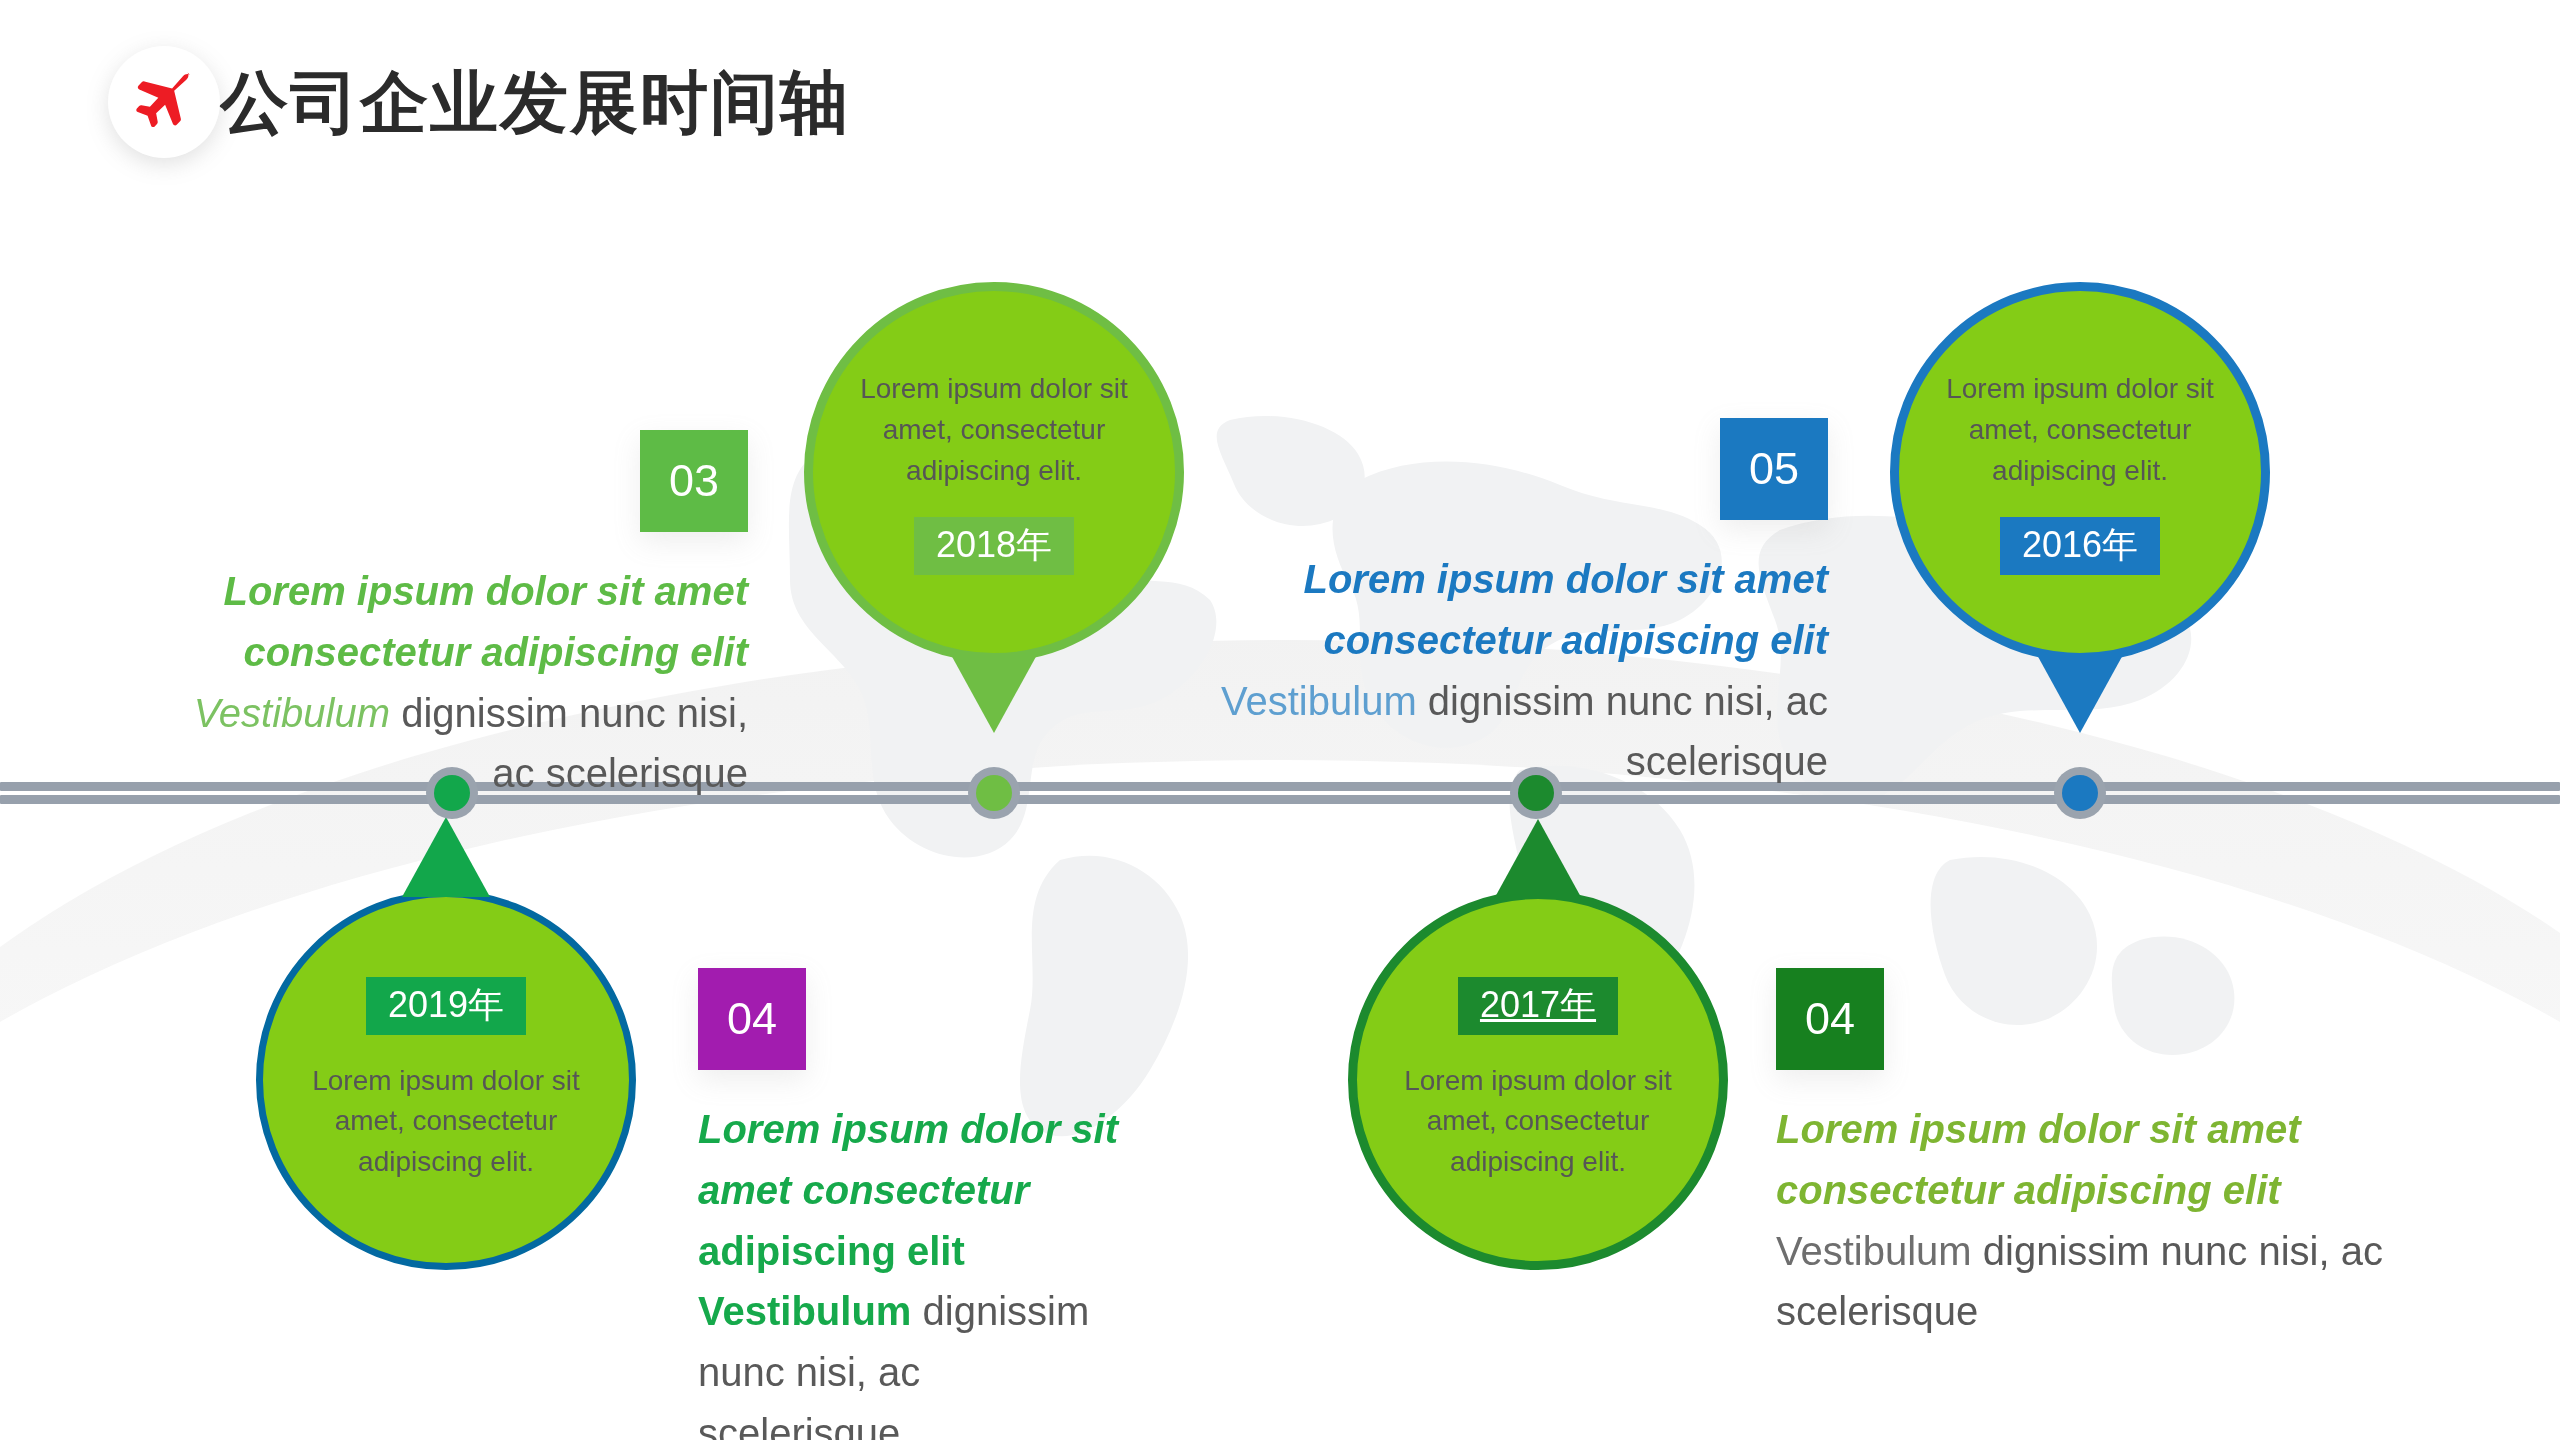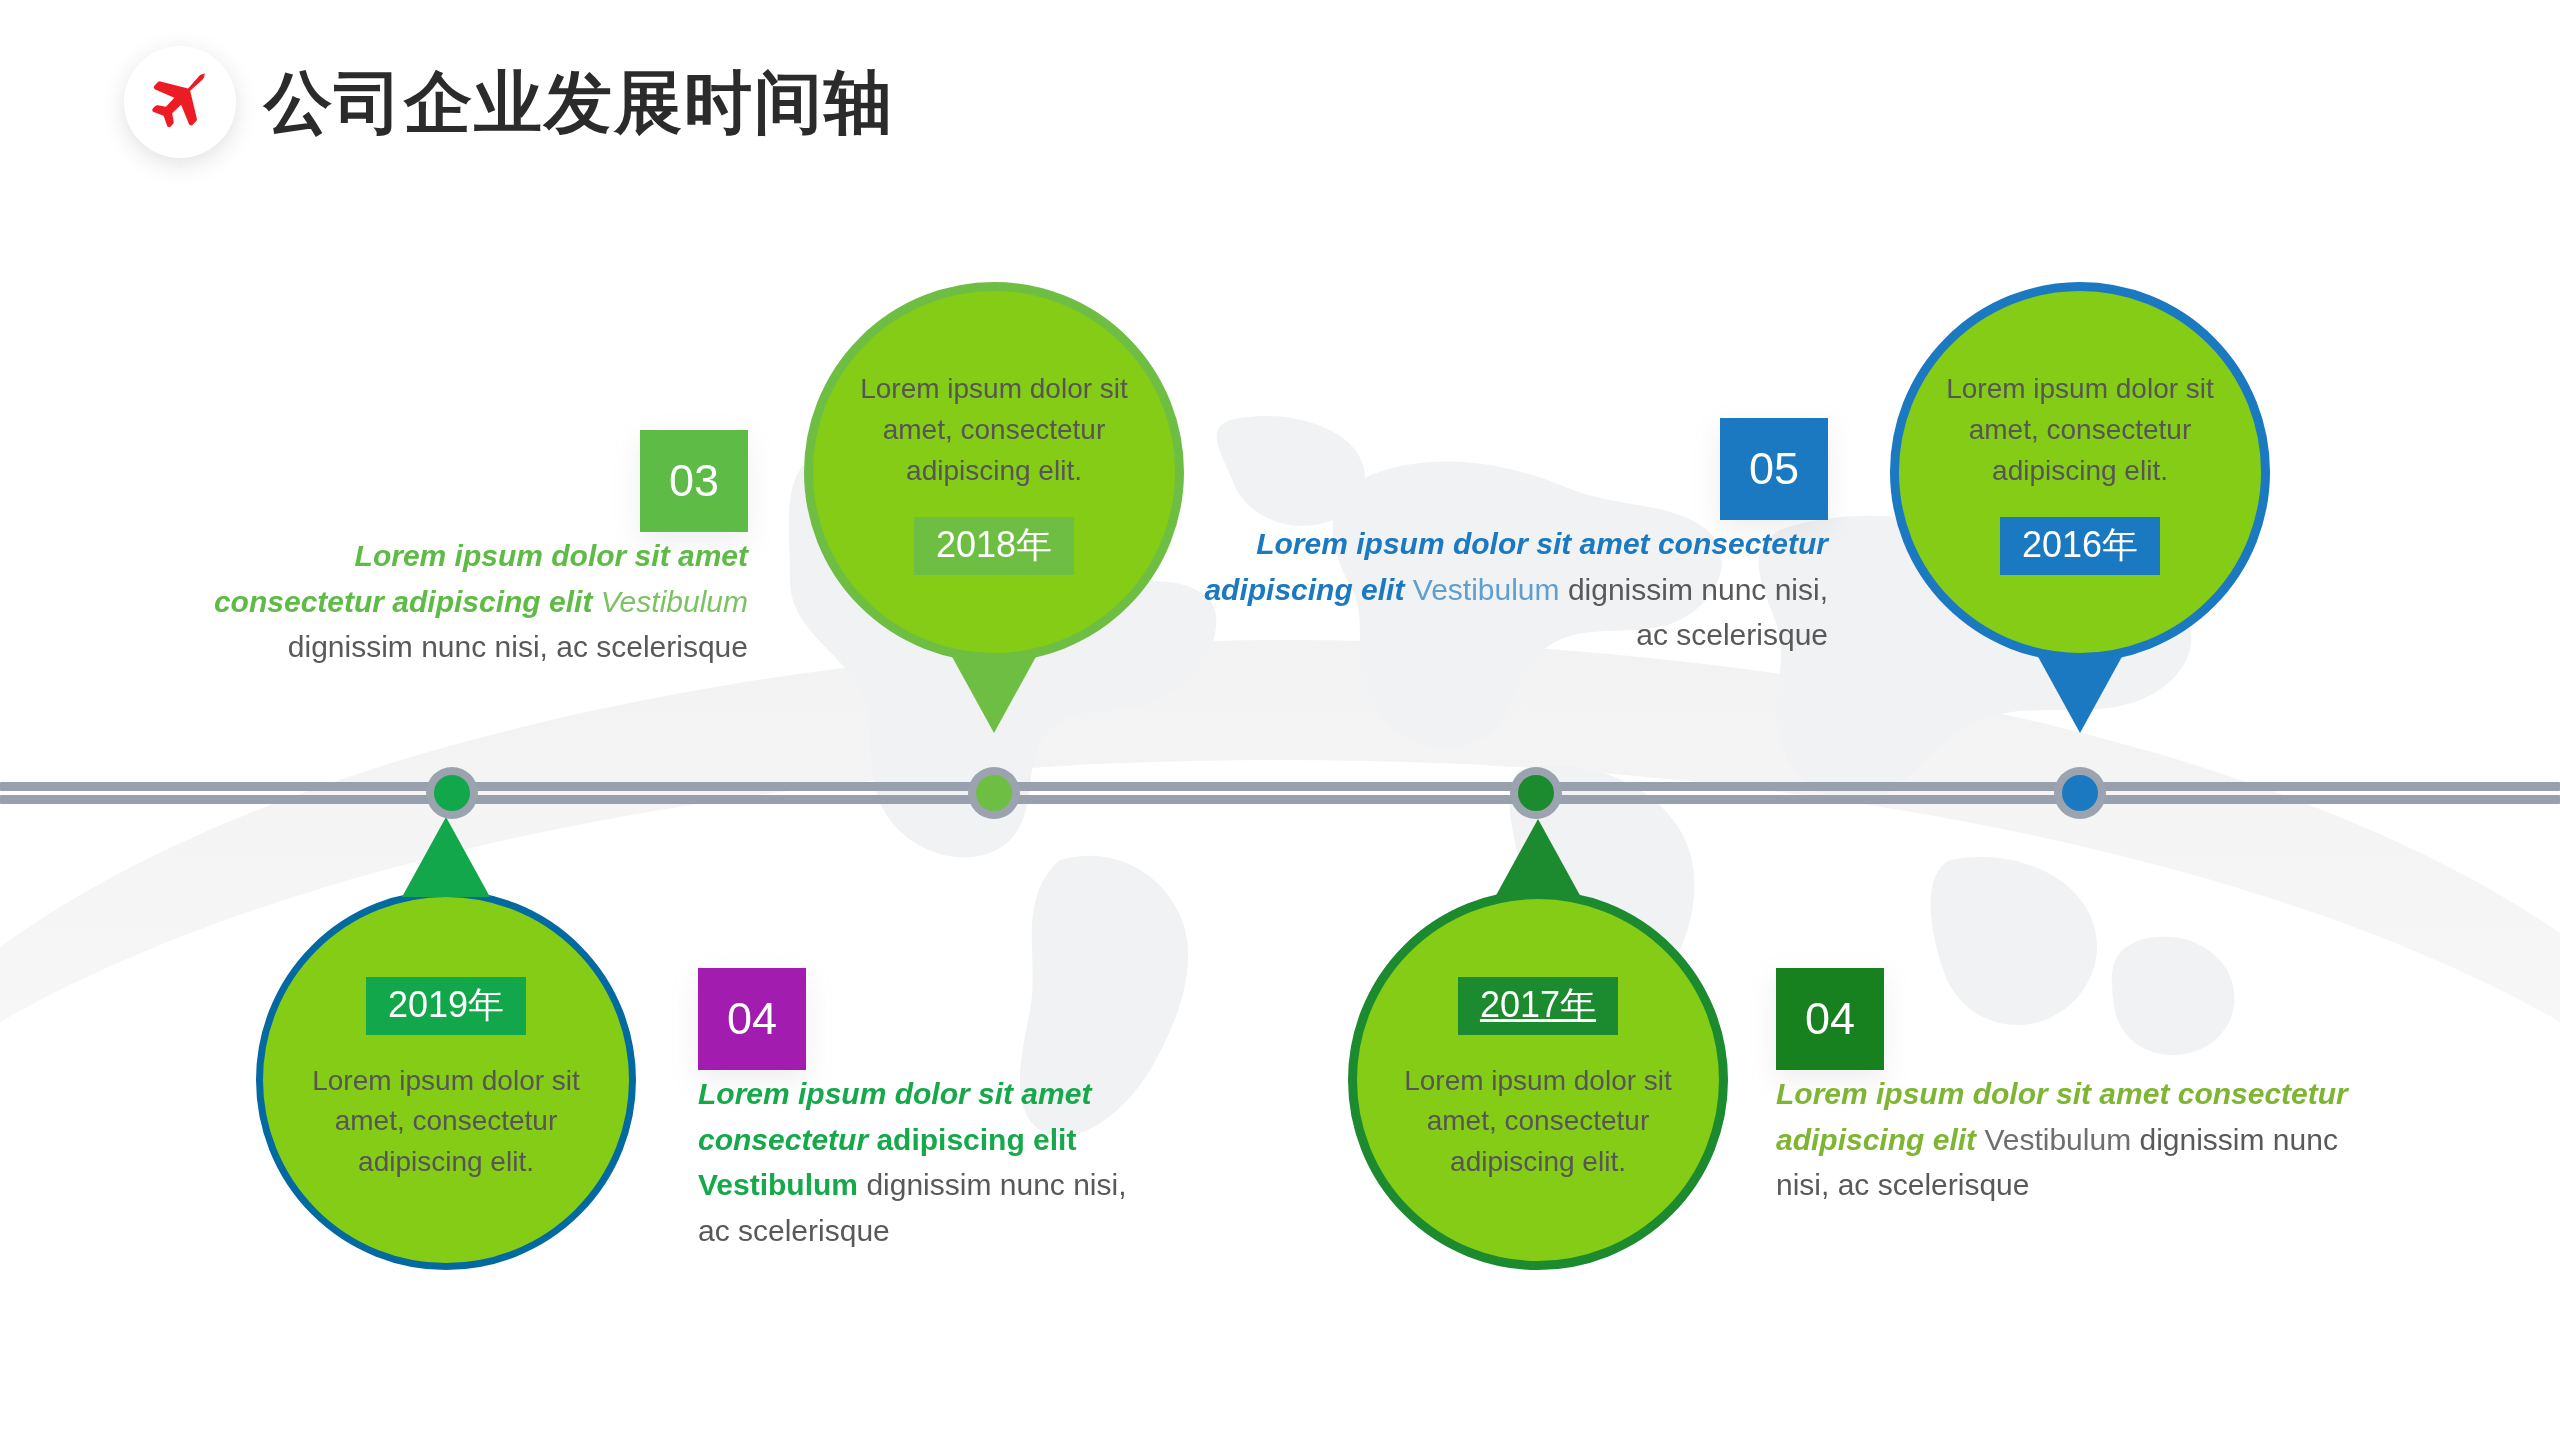--- a/index.html
+++ b/index.html
@@ -25,21 +25,21 @@
   .bg-arc-mask{
     position:absolute;
     left:-260px;top:760px;
     width:3080px;height:1180px;
     border-radius:50%;
     background:#ffffff;
   }
   .bg-map{position:absolute;left:760px;top:300px;width:1560px;height:880px;opacity:1;}
 
   
-  .header{position:absolute;left:124px;top:46px;display:flex;align-items:center;gap:28px;text-align:center;}
+  .header{position:absolute;left:108px;top:46px;display:flex;align-items:center;text-align:center;}
   .logo-badge{
     position:relative;width:112px;height:112px;border-radius:50%;
     background:#ffffff;
     box-shadow:0 6px 22px rgba(120,120,120,.22);
     display:flex;align-items:center;justify-content:center;
   }
   .logo-badge svg{width:70px;height:70px;display:block;}
   .page-title{
     font-size:68px;font-weight:bold;color:#2b2b2b;letter-spacing:2px;
     white-space:nowrap;line-height:1;
@@ -86,21 +86,21 @@
   .bubble.down .tail{top:-80px;border-left:44px solid transparent;border-right:44px solid transparent;}
 
   
   .block{position:absolute;z-index:3;}
   .num-box{
     width:108px;height:102px;
     color:#fff;font-size:45px;
     display:flex;align-items:center;justify-content:center;
     box-shadow:0 10px 26px rgba(150,150,150,.16);
   }
-  .desc{font-size:30px;line-height:1.52;color:#595959;margin-top:1px;}
+  .desc{font-size:40px;line-height:1.52;color:#595959;margin-top:29px;}
   .desc .lead{font-weight:bold;font-style:italic;}
   .desc .mid{}
   .block.right-al{text-align:right;}
   .block.right-al .num-box{margin-left:auto;}
   .block.left-al{text-align:left;}
 </style>
 </head>
 <body>
 
 <div id="stage">

